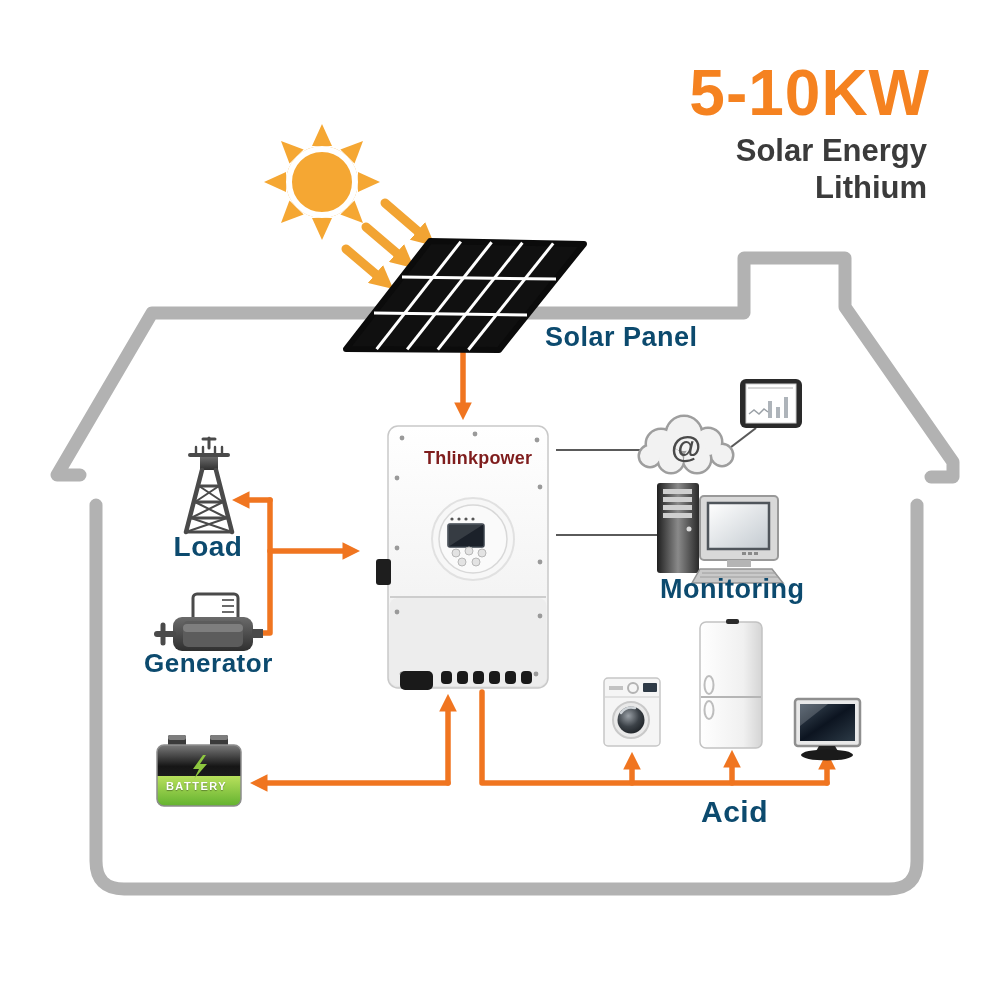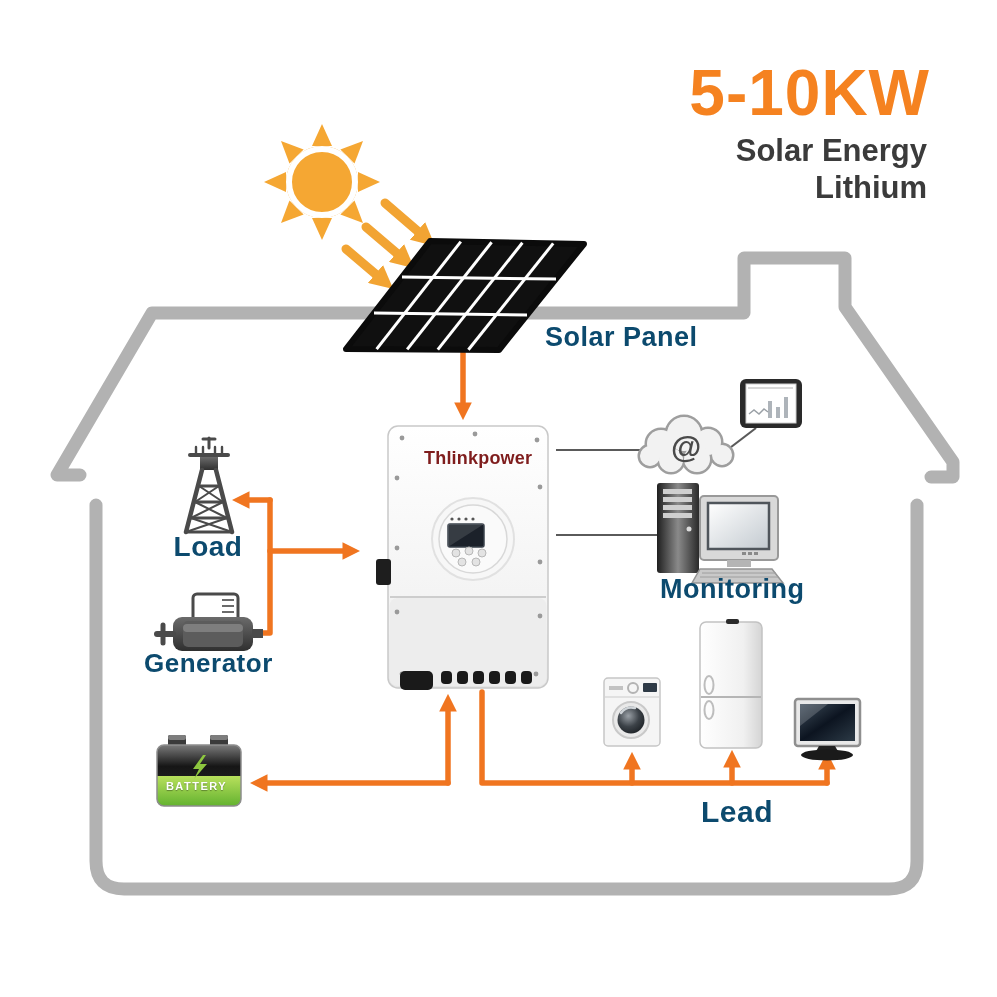--- a/index.html
+++ b/index.html
@@ -324,19 +324,19 @@
   </g>
 </svg>
 
 <div class="txt title-kw">5-10KW</div>
 <div class="txt title-sub"><span>Solar Energy</span><br><span>Lithium</span></div>
 
 <div class="txt lbl lbl-solar">Solar Panel</div>
 <div class="txt lbl lbl-grid">Load</div>
 <div class="txt lbl lbl-generator">Generator</div>
 <div class="txt lbl lbl-monitoring">Monitoring</div>
-<div class="txt lbl lbl-load">Lead</div>
+<div class="txt lbl lbl-load">Acid</div>
 
 <div class="txt brand">Thlinkpower</div>
 <div class="txt battery-word">BATTERY</div>
 <div class="txt cloud-at">@</div>
 
 </div>
 
 </body></html>

